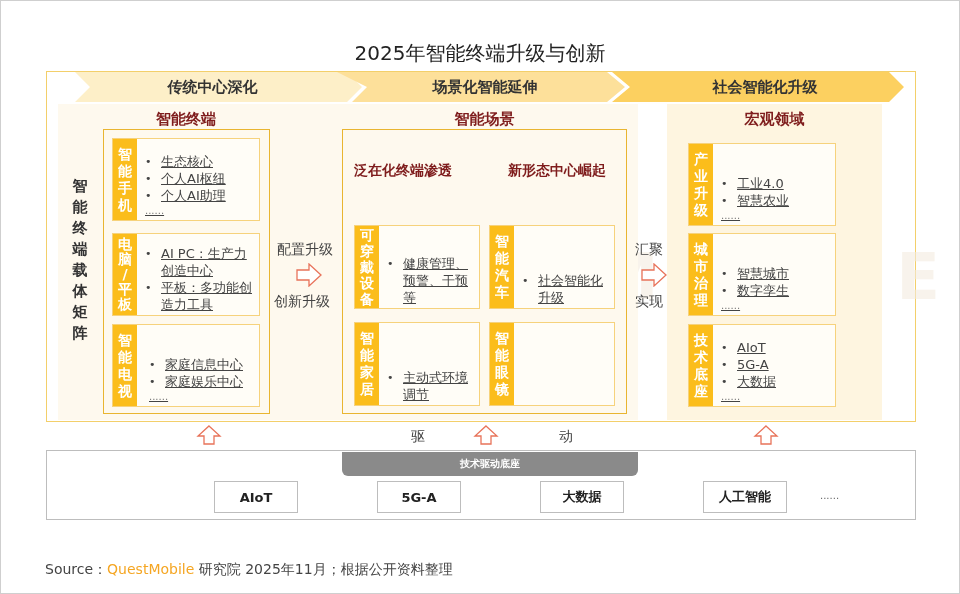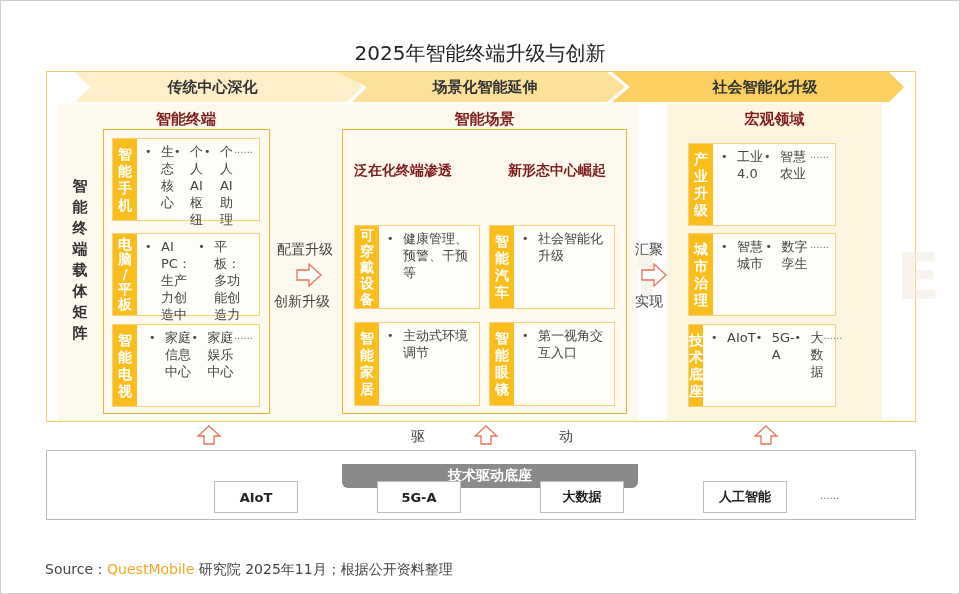--- a/index.html
+++ b/index.html
@@ -7,30 +7,30 @@
   body { font-family: "DejaVu Sans", "Liberation Sans", sans-serif; color: #333; position: relative; }
   .frame { position: absolute; left: 0; top: 0; width: 960px; height: 594px; border: 1px solid #cfcfcf; }
   .title { position: absolute; left: 0; width: 960px; top: 40px; text-align: center; font-size: 20px; color: #222; }
   .outer { position: absolute; left: 46px; top: 71px; width: 870px; height: 351px; border: 1px solid #f3cf6a; background: #fff; }
   .chev { position: absolute; top: 72px; height: 30px; display: flex; align-items: center; justify-content: center; font-size: 15px; font-weight: bold; color: #333; }
   .panel { position: absolute; background: #fef9ee; }
   .sec-title { position: absolute; font-size: 15px; font-weight: bold; color: #7f1d1d; text-align: center; }
   .box-outline { position: absolute; border: 1px solid #e9b530; }
   .card { position: absolute; border: 1px solid #f6d27c; background: #fffdf7; display: flex; }
   .card .tag { width: 24px; background: #fbbd1b; color: #fff; font-weight: bold; font-size: 14px; display: flex; flex-direction: column; align-items: center; justify-content: center; line-height: 17px; }
-  .card .body { flex: 1; padding: 4px 6px 2px 8px; font-size: 13px; color: #444; display: flex; flex-direction: row; justify-content: flex-end; line-height: 17px; }
+  .card .body { flex: 1; padding: 4px 6px 2px 8px; font-size: 13px; color: #444; display: flex; flex-direction: column; justify-content: flex-end; line-height: 17px; text-decoration: underline; }
   .card .body .li { position: relative; padding-left: 16px; }
   .card .body .li:before { content: "•"; position: absolute; left: 0; top: 0; font-size: 11px; }
   .card .body .more { font-size: 10px; color: #777; letter-spacing: 0; line-height: 14px; }
   .vert-label { position: absolute; font-size: 15px; font-weight: bold; color: #333; width: 18px; line-height: 21px; text-align: center; }
   .mid-text { position: absolute; font-size: 14px; color: #444; }
   .arrow-r { position: absolute; }
   .up-arrow { position: absolute; }
   .base { position: absolute; left: 46px; top: 450px; width: 870px; height: 70px; border: 1px solid #bdbdbd; background: #fff; }
-  .base-title { position: absolute; left: 342px; top: 452px; width: 296px; height: 24px; background: #8a8a8a; color: #fff; font-size: 14px; font-weight: bold; border-radius: 0 0 6px 6px; display: flex; align-items: center; justify-content: center; margin-top: 12px; }
+  .base-title { position: absolute; left: 342px; top: 452px; width: 296px; height: 24px; background: #8a8a8a; color: #fff; font-size: 10px; font-weight: bold; border-radius: 0 0 6px 6px; display: flex; align-items: center; justify-content: center; }
   .tech { position: absolute; top: 481px; width: 84px; height: 32px; border: 1px solid #bdbdbd; background: #fff; display: flex; align-items: center; justify-content: center; font-size: 13px; color: #222; font-weight: bold; }
   .drive { position: absolute; top: 428px; font-size: 14px; color: #444; }
   .source { position: absolute; left: 45px; top: 561px; font-size: 14px; color: #444; }
   .source .brand { color: #f5a623; }
   .watermark { position: absolute; left: 285px; top: 240px; font-size: 64px; font-weight: bold; color: #f4ece0; letter-spacing: 14px; opacity: 0.6; white-space: nowrap; }
 </style>
 </head>
 <body>
 
 <div class="frame"></div>
@@ -152,23 +152,20 @@
       <div class="li">主动式环境调节</div>
     </div>
 </div>
 <div class="card" style="left:489px;top:322px;width:126px;height:84px;">
   <div class="tag">
       <span>智</span>
       <span>能</span>
       <span>眼</span>
       <span>镜</span>
     </div>
-  <div class="body">
-      <div class="li">第一视角交互入口</div>
-    </div>
 </div>
 
 <div class="mid-text" style="left:635px;top:241px;">汇聚</div>
 <svg class="arrow-r" style="left:640px;top:263px;" width="28" height="24">
   <polygon points="2,7 14,7 14,1 26,12 14,23 14,17 2,17" fill="#fff" stroke="#e8735a" stroke-width="1.3"></polygon>
 </svg>
 <div class="mid-text" style="left:635px;top:293px;">实现</div>
 
 <div class="panel" style="left:667px;top:104px;width:215px;height:316px;background:#fef5e0;"></div>
 <div class="sec-title" style="left:667px;top:110px;width:215px;">宏观领域</div>

